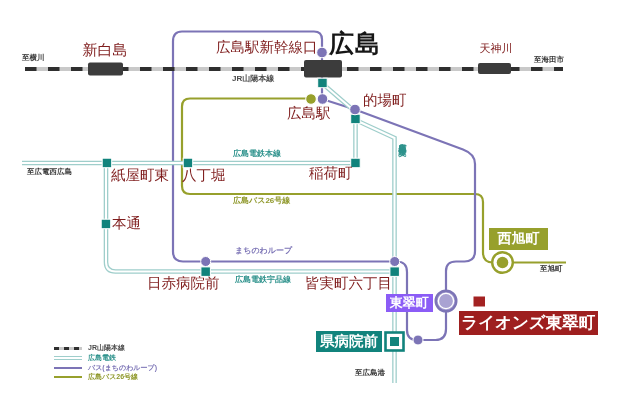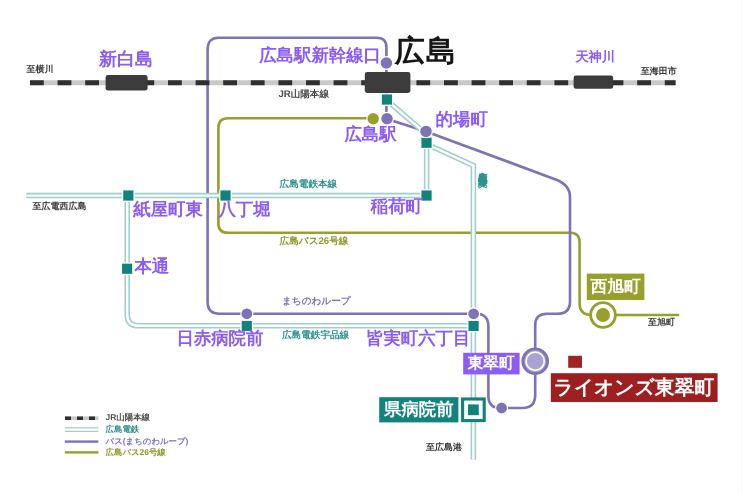--- a/index.html
+++ b/index.html
@@ -1,20 +1,20 @@
 <!DOCTYPE html>
 <html><head>
 <meta charset="utf-8">
 <style>
   html,body{margin:0;padding:0;background:#fff;}
   #stage{position:relative;width:618px;height:412px;background:#ffffff;outline:1px solid #e6e6e6;overflow:hidden;
          font-family:"Liberation Serif","DejaVu Serif",serif;}
   svg.mapsvg{position:absolute;left:0;top:0;}
   .lbl{position:absolute;white-space:nowrap;line-height:1.05;}
-  .sta{font-weight:bold;color:#8b5cf6;font-size:14.5px;}
+  .sta{font-weight:normal;color:#7f1d1d;font-size:14.5px;}
   .sta-big{font-weight:bold;color:#161616;font-size:25px;letter-spacing:1px;}
   .dir{font-size:7.5px;color:#3a3a3a;font-weight:bold;}
   .rl{font-family:"Liberation Sans","DejaVu Sans",sans-serif;font-size:8px;font-weight:bold;}
   .t-teal{color:#2d928c;}
   .t-purple{color:#7c74b6;}
   .t-olive{color:#8f982a;}
   .t-gray{color:#4a4a4a;}
   .vert{writing-mode:vertical-rl;letter-spacing:1px;}
   .boxlbl{position:absolute;display:flex;align-items:center;justify-content:center;
           color:#fff;font-weight:bold;white-space:nowrap;}
@@ -109,21 +109,21 @@
   <div class="lbl sta" style="left:112px;top:216px;">本通</div>
   <div class="lbl sta" style="left:147px;top:276px;">日赤病院前</div>
   <div class="lbl sta" style="left:305px;top:276px;">皆実町六丁目</div>
 
   <div class="lbl rl t-teal" style="left:233px;top:150px;">広島電鉄本線</div>
   <div class="lbl rl t-olive" style="left:233px;top:196.5px;">広島バス26号線</div>
   <div class="lbl rl t-purple" style="left:235px;top:246.5px;">まちのわループ</div>
   <div class="lbl rl t-teal" style="left:235px;top:275.5px;">広島電鉄宇品線</div>
   <div class="lbl rl t-teal vert" style="left:397px;top:136px;">広島電鉄皆実線</div>
 
-  <div class="boxlbl" style="left:489px;top:227.5px;width:48px;height:22.5px;background:#97a02c;font-size:14px;">西旭町</div>
+  <div class="boxlbl" style="left:489px;top:227.5px;width:59px;height:22.5px;background:#97a02c;font-size:14px;">西旭町</div>
   <div class="lbl dir" style="left:540px;top:265px;">至旭町</div>
   <div class="boxlbl" style="left:386px;top:293.5px;width:46.5px;height:18.5px;background:#8b5cf6;font-size:13px;">東翠町</div>
   <div class="boxlbl" style="left:316px;top:331px;width:66px;height:21px;background:#11837c;font-size:14.5px;">県病院前</div>
   <div class="boxlbl" style="left:459px;top:311px;width:138.5px;height:24px;background:#9e1f1f;font-size:16.5px;">ライオンズ東翠町</div>
   <div class="lbl dir" style="left:355px;top:369px;">至広島港</div>
 
   <div id="legend">
     <div class="leg-row">
       <div class="leg-sym leg-jr"></div>
       <span class="leg-txt t-gray">JR山陽本線</span>

